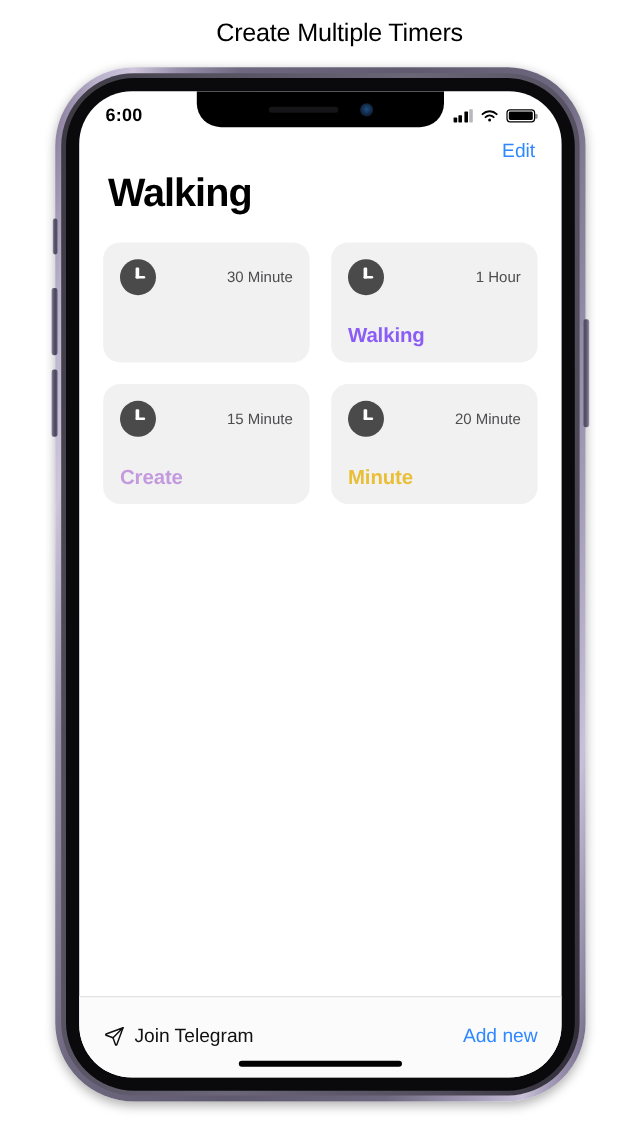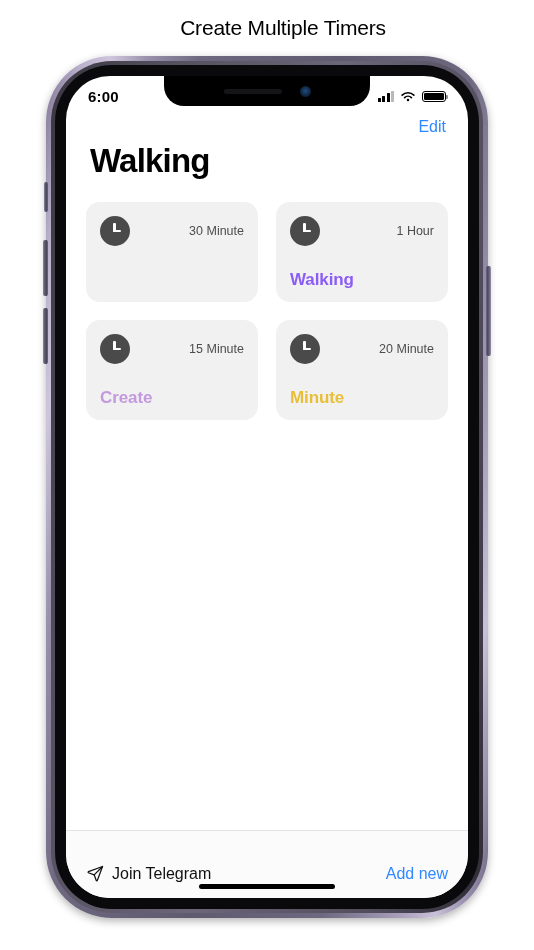--- a/index.html
+++ b/index.html
@@ -251,21 +251,21 @@
 
   
   .bottom-bar {
     position: absolute;
     left: 0; right: 0;
     bottom: 0;
     height: 68px;
     background: #fbfbfb;
     border-top: 1px solid #e3e3e5;
     display: flex;
-    align-items: flex-end;
+    align-items: center;
     justify-content: space-between;
     padding: 13px 20px 15px 20px;
     box-sizing: border-box;
   }
   .tg {
     display: flex;
     align-items: center;
     gap: 7px;
     cursor: pointer;
   }

